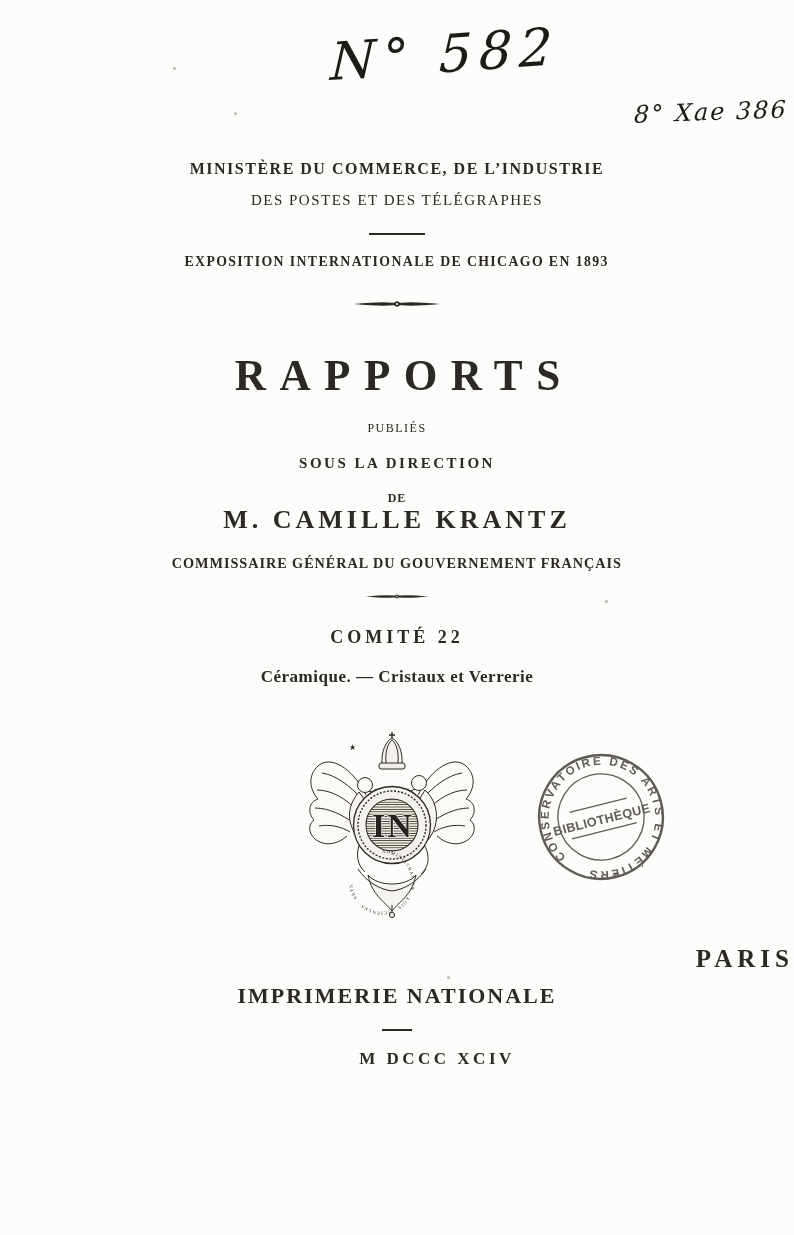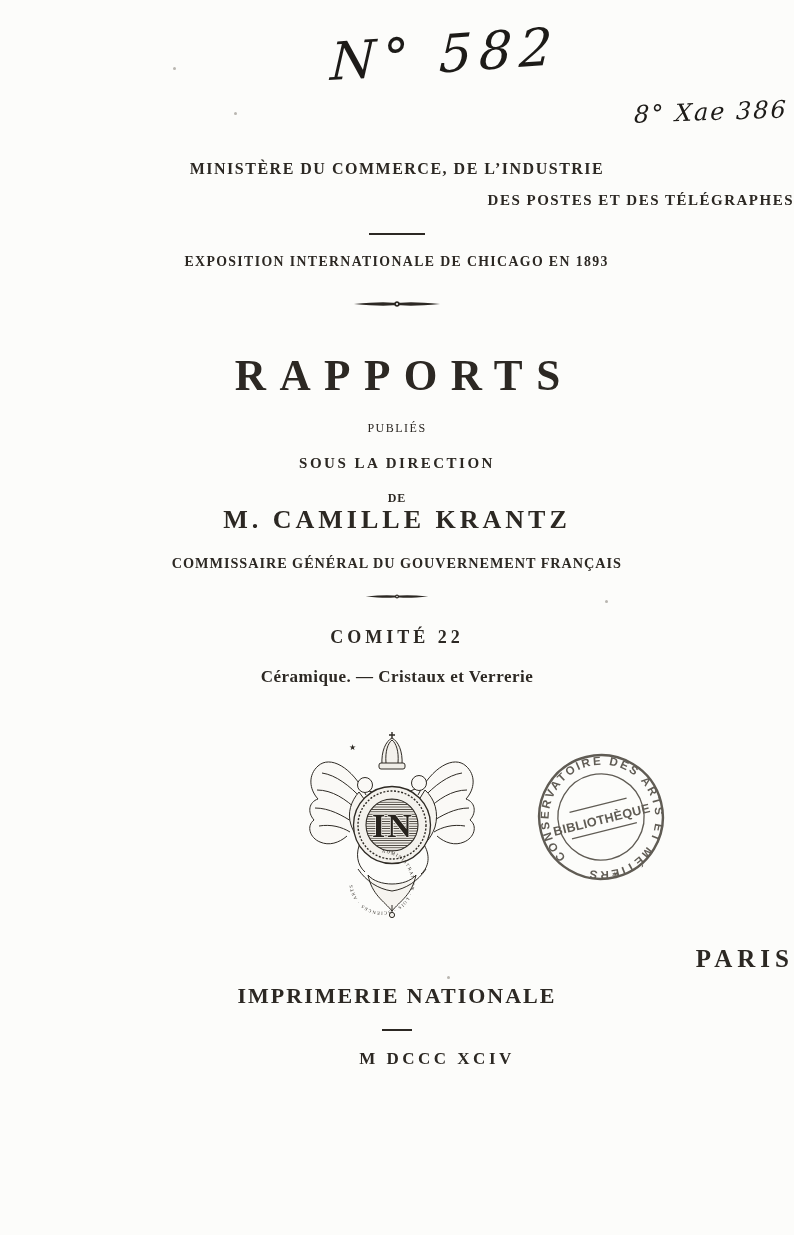--- a/index.html
+++ b/index.html
@@ -15,21 +15,21 @@
   .abs{position:absolute;left:0;width:100%;text-align:center;white-space:nowrap;}
   .hand{
     position:absolute;
     font-family:"DejaVu Serif",serif;
     font-style:italic;
     color:#1d1b18;
   }
   .hand-number{left:330px;top:24px;font-size:52px;letter-spacing:7px;transform:rotate(-4deg) skewX(-6deg);}
   .shelfmark{right:6px;top:98px;font-size:24px;letter-spacing:2px;transform:rotate(-2deg) skewX(-4deg);}
   .ministry1{top:160px;font-size:16px;font-weight:700;letter-spacing:1.5px;}
-  .ministry2{top:192px;font-size:15px;font-weight:700;letter-spacing:1.5px;text-align:right;}
+  .ministry2{top:192px;font-size:15px;font-weight:400;letter-spacing:1.5px;}
   .rule-plain{position:absolute;left:50%;transform:translateX(-50%);border-top:2px solid #2c2823;}
   .rule1{top:233px;width:56px;}
   .rule3{top:1029px;width:30px;border-top-width:2px;}
   .exposition{top:253px;font-size:15px;font-weight:700;}
   .exposition .squeeze{display:inline-block;transform:scaleX(0.92);letter-spacing:1.5px;}
   .ornament{position:absolute;left:50%;transform:translateX(-50%);}
   .ornament1{top:299px;width:88px;height:10px;}
   .ornament2{top:592px;width:64px;height:9px;}
   .rapports{top:349px;font-size:45px;font-weight:700;}
   .rapports .squeeze{display:inline-block;transform:scaleX(0.96);letter-spacing:14px;padding-left:14px;}

